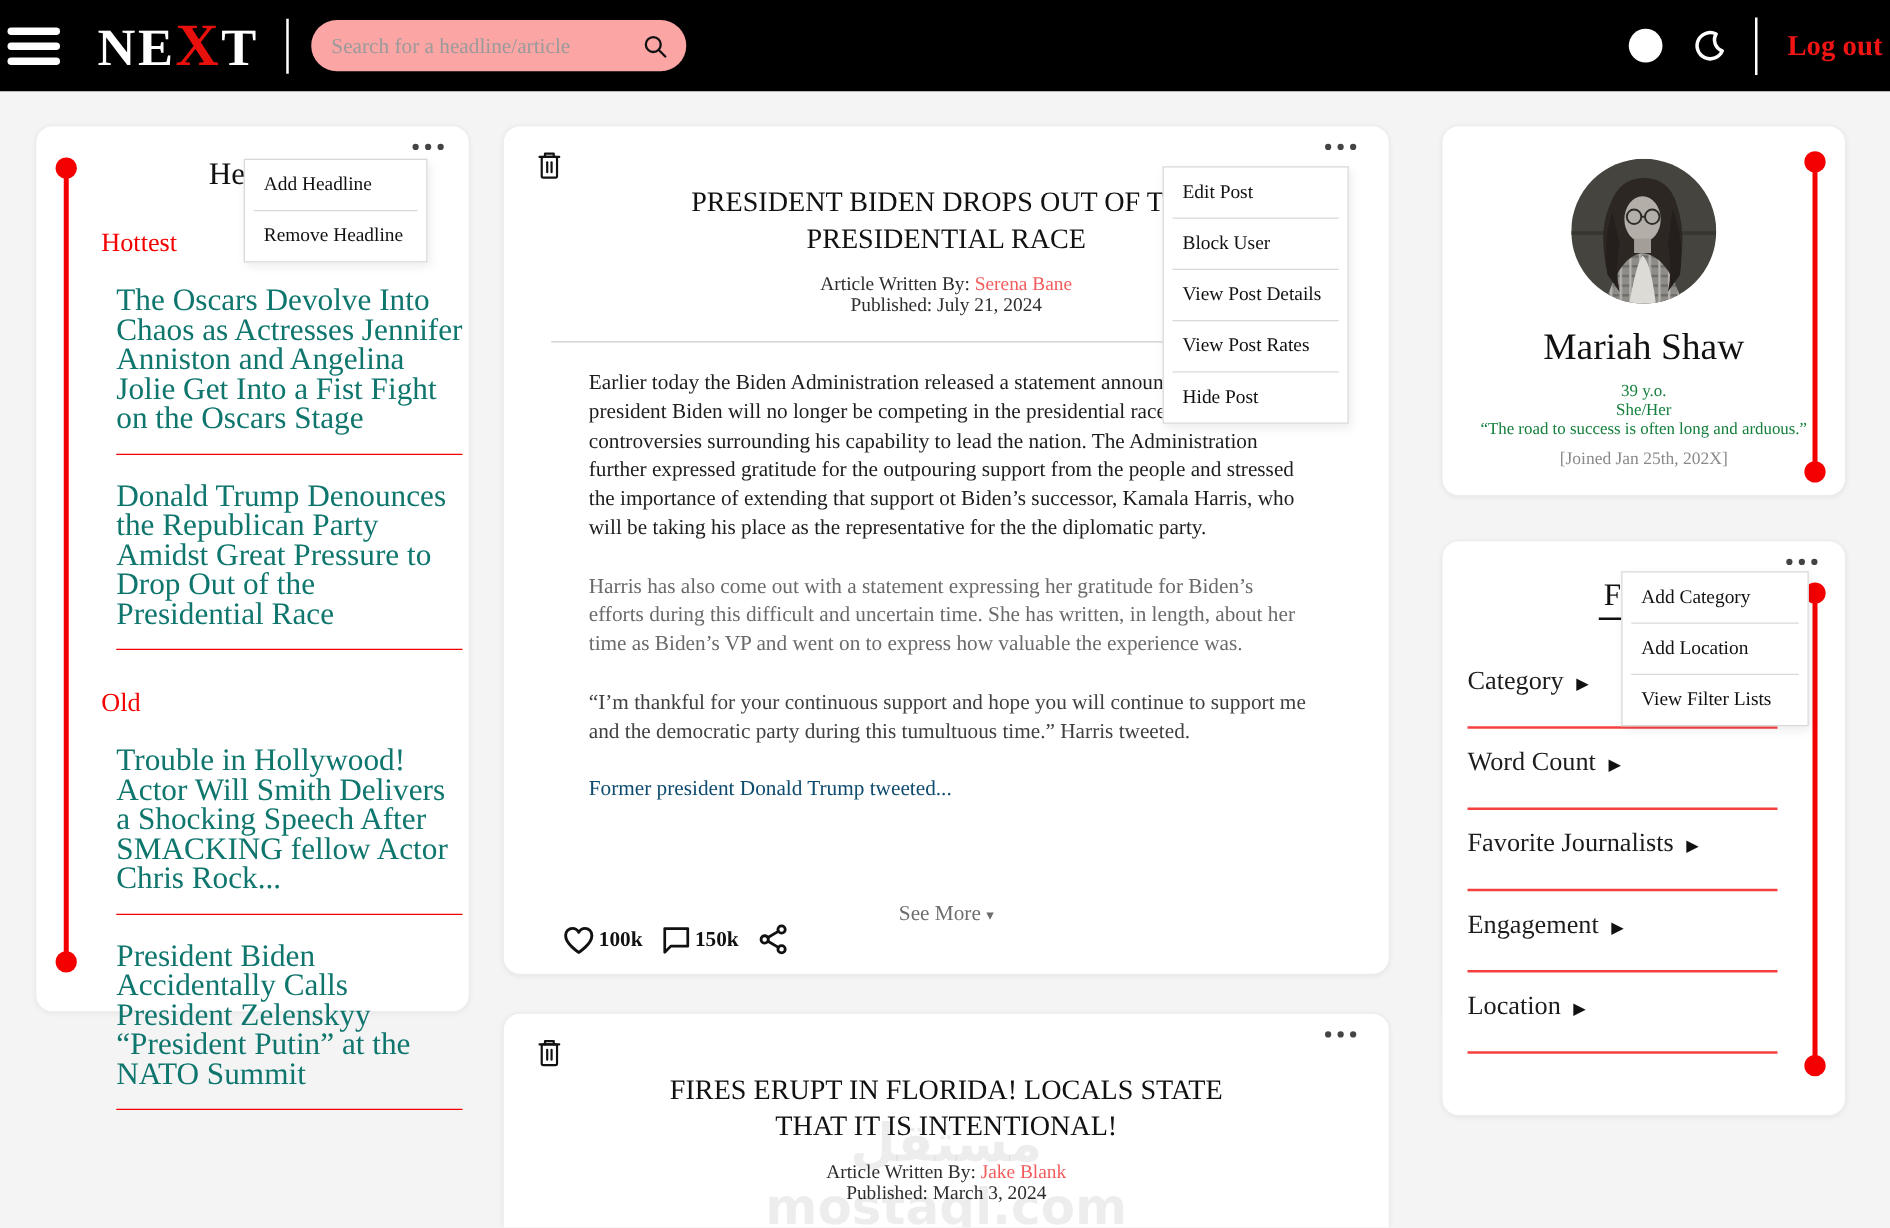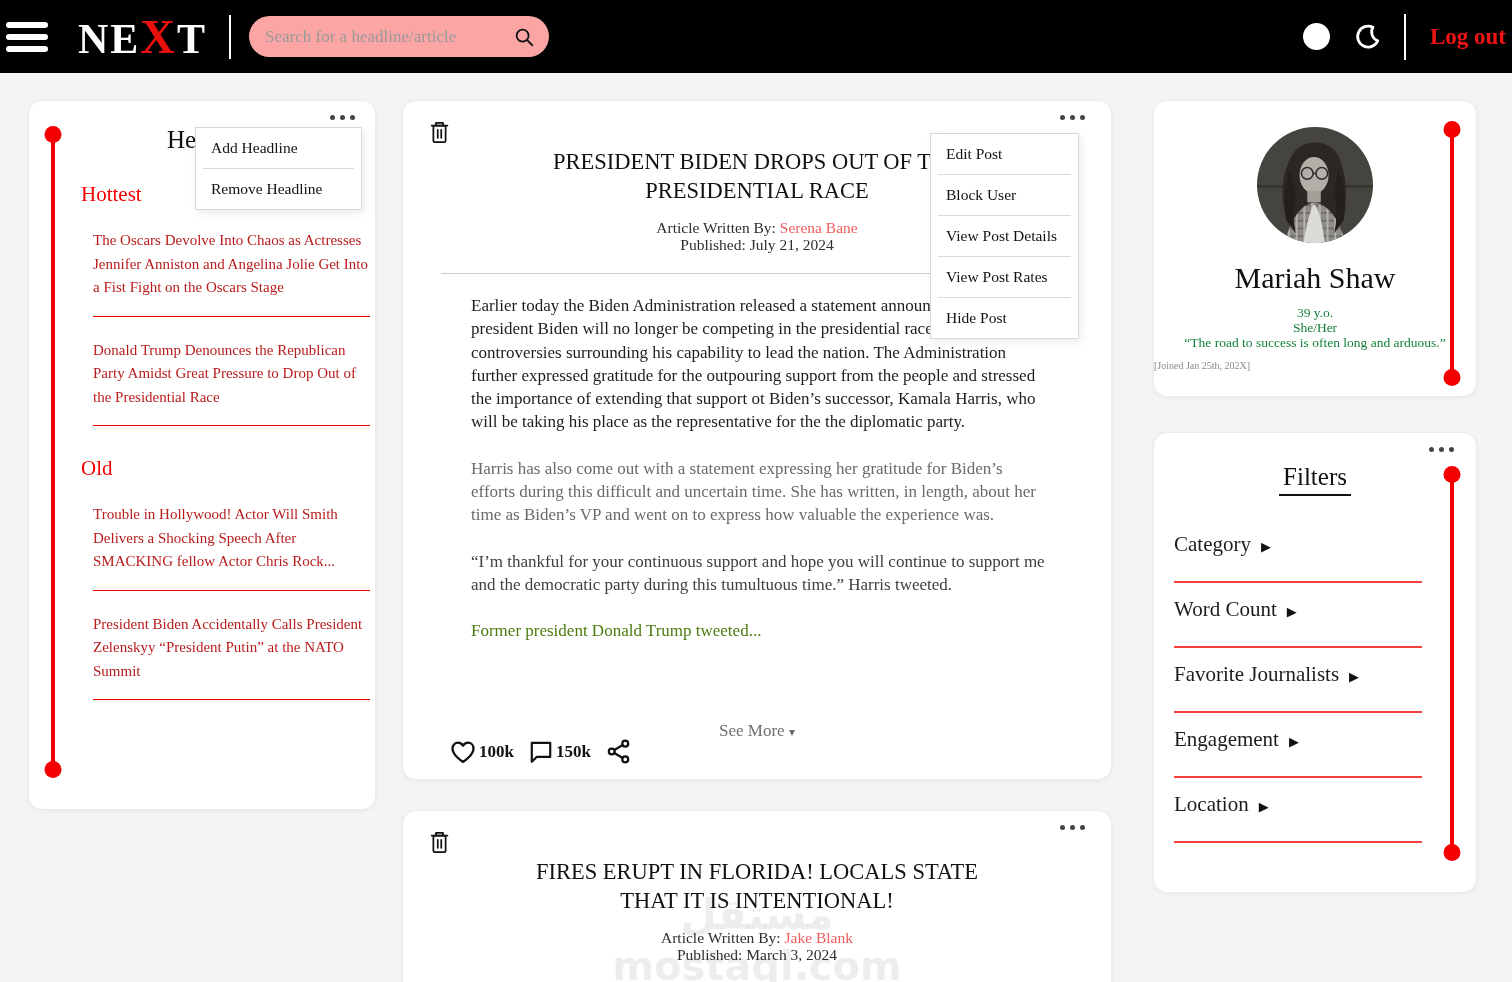--- a/index.html
+++ b/index.html
@@ -37,60 +37,60 @@
   .timeline::before { top:-8px; } .timeline::after { bottom:-8px; }
 
   
   .headlines-card { left:28px; top:100px; width:348px; height:710px; }
   .headlines-card .timeline { left:22px; top:33px; height:636px; }
   .headlines-card .dots-menu { top:14px; right:20px; }
   .hl-title { margin-top:25px; text-align:center; font-size:25px; color:#111; padding-left:30px; }
   .hl-body { padding:20px 10px 0 64px; }
   .hl-section { color:#f40000; font-size:21px; margin:8px 0 22px -12px; }
   .hl-section.old { margin-top:30px; }
-  .hl-item { font-size:15px; line-height:23.5px; color:#b91c1c; width:277px;
+  .hl-item { font-size:25px; line-height:23.5px; color:#0f766e; width:277px;
              padding-bottom:16px; border-bottom:1.5px solid #f40000; margin-bottom:22px; cursor:pointer; }
 
   
   .article-card-1 { left:402px; top:100px; width:710px; height:680px; }
   .article-card-2 { left:402px; top:810px; width:710px; height:280px; }
   .trash { position:absolute; top:20px; left:26px; cursor:pointer; }
   .article-card-1 .dots-menu, .article-card-2 .dots-menu { top:14px; right:26px; }
   .art-title { margin:46px auto 0; max-width:500px; text-align:center; font-size:22.5px; color:#111; line-height:29px; }
   .byline { margin-top:14px; text-align:center; font-size:15.5px; color:#2e2e2e; line-height:17px; }
   .byline .author { color:#f25c5c; cursor:pointer; }
   .art-divider { margin:20px 38px 0; border-top:1px solid #ccc; }
   .art-body { padding:20px 66px 0 68px; font-size:17px; line-height:23.3px; }
   .art-body p { margin-bottom:23px; }
-  .fade-0 { color:#1d1d1d; } .fade-1 { color:#6a6a6a; } .fade-2 { color:#404040; } .fade-3 { color:#4d7c0f; }
+  .fade-0 { color:#1d1d1d; } .fade-1 { color:#6a6a6a; } .fade-2 { color:#404040; } .fade-3 { color:#0c4a6e; }
   .see-more { position:absolute; bottom:38px; left:0; right:0; text-align:center; font-size:17px; color:#6e6e6e; cursor:pointer; }
   .see-more .caret { font-size:12px; }
   .stats-row { position:absolute; bottom:14px; left:46px; display:flex; align-items:center; gap:14px;justify-content:space-between; }
   .stat { display:flex; align-items:center; gap:2px; cursor:pointer; }
   .stat b { font-size:17px; color:#111; }
   .watermark { position:absolute; top:75px; left:0; right:0; text-align:center; pointer-events:none;
                color:rgba(0,0,0,0.07); font-family:"DejaVu Sans", sans-serif; }
   .watermark .ar { font-size:42px; font-weight:bold; line-height:58px; }
   .watermark .en { font-size:40px; font-weight:bold; line-height:44px; }
 
   
   .dropdown { position:absolute; background:#fff; border:1px solid #d8d8d8; box-shadow:2px 3px 8px rgba(0,0,0,0.08); z-index:50; }
   .dropdown .dd-item { font-size:15.5px; color:#111; padding:11px 15px; cursor:pointer; white-space:nowrap; }
   .dropdown .dd-sep { border-top:1px solid #d9d9d9; margin:0 7px; }
-  .dd-headlines { left:195px; top:127px; width:167px; }
+  .dd-headlines { left:195px; top:127px; width:147px; }
   .dd-post { left:930px; top:133px; width:149px; }
   .dd-filters { left:1297px; top:457px; width:150px; }
 
   
   .profile-card { left:1153px; top:100px; width:324px; height:297px; }
   .profile-card .timeline { right:22px; top:28px; height:249px; }
   .avatar { width:116px; height:116px; border-radius:50%; overflow:hidden; margin:26px auto 0; display:block; }
   .profile-name { margin-top:18px; text-align:center; font-size:30px; color:#111; }
   .profile-details { margin-top:10px; text-align:center; font-size:13.5px; color:#15803d; line-height:15px; }
-  .profile-joined { margin-top:10px; text-align:left; font-size:10px; color:#8a8a8a; }
+  .profile-joined { margin-top:10px; text-align:center; font-size:14px; color:#8a8a8a; }
 
   
   .filters-card { left:1153px; top:432px; width:324px; height:461px; }
   .filters-card .dots-menu { top:14px; right:22px; }
   .filters-card .timeline { right:22px; top:41px; height:379px; }
   .flt-title-wrap { margin-top:30px; text-align:center; }
   .flt-title { display:inline-block; font-size:25px; color:#111; border-bottom:2px solid #111; padding:0 4px 3px; }
   .flt-body { padding:36px 0 0 20px; }
   .flt-item { font-size:21px; color:#1c1c1c; width:248px; padding-bottom:24px;
               border-bottom:2px solid rgba(244,30,30,0.85); margin-bottom:14px; cursor:pointer; }
@@ -291,14 +291,21 @@
     <div class="flt-title-wrap"><span class="flt-title">Filters</span></div>
     <div class="flt-body">
       <div class="flt-item"><span>Category</span><span class="arrow">▶</span></div>
       <div class="flt-item"><span>Word Count</span><span class="arrow">▶</span></div>
       <div class="flt-item"><span>Favorite Journalists</span><span class="arrow">▶</span></div>
       <div class="flt-item"><span>Engagement</span><span class="arrow">▶</span></div>
       <div class="flt-item"><span>Location</span><span class="arrow">▶</span></div>
     </div>
   </div>
 
+  <div class="dropdown dd-filters">
+    <div class="dd-item">Add Category</div>
+    <div class="dd-sep"></div>
+    <div class="dd-item">Add Location</div>
+    <div class="dd-sep"></div>
+    <div class="dd-item">View Filter Lists</div>
+  </div>
 
 </div>
 
 </body></html>

